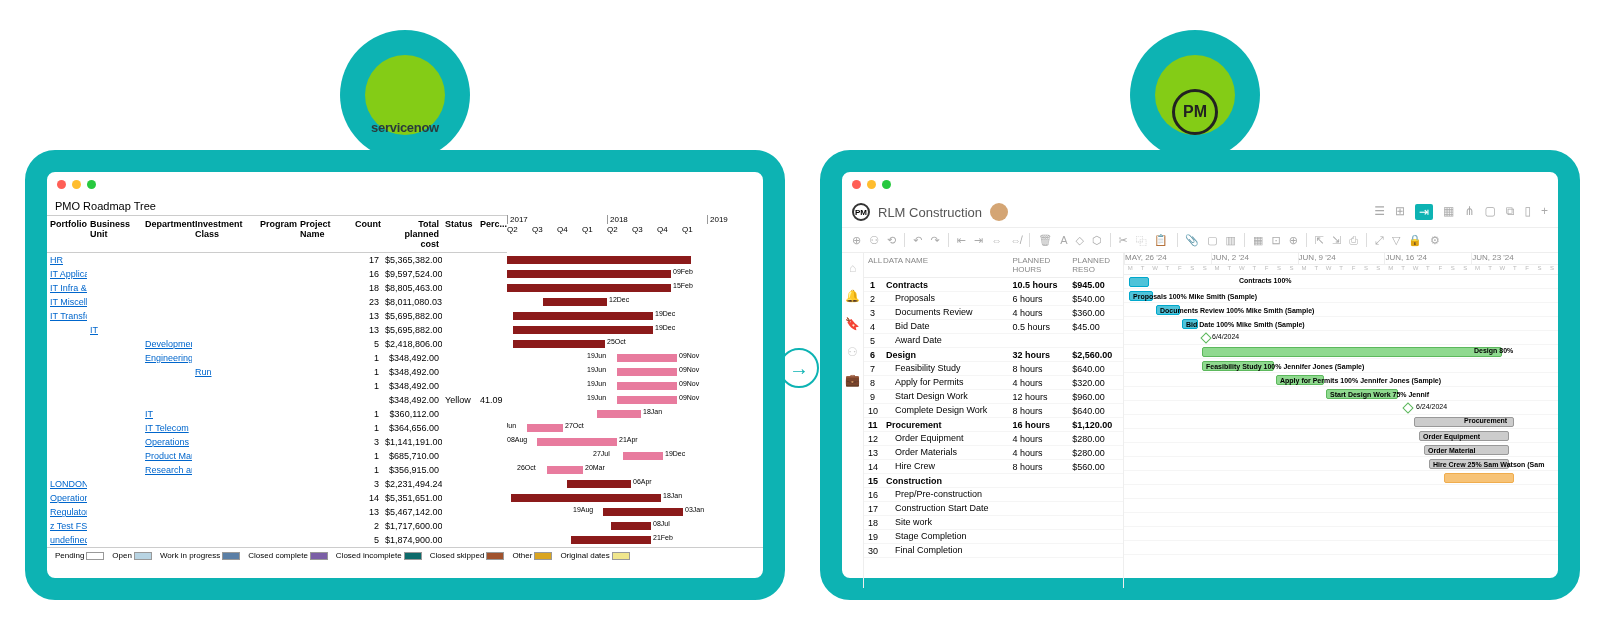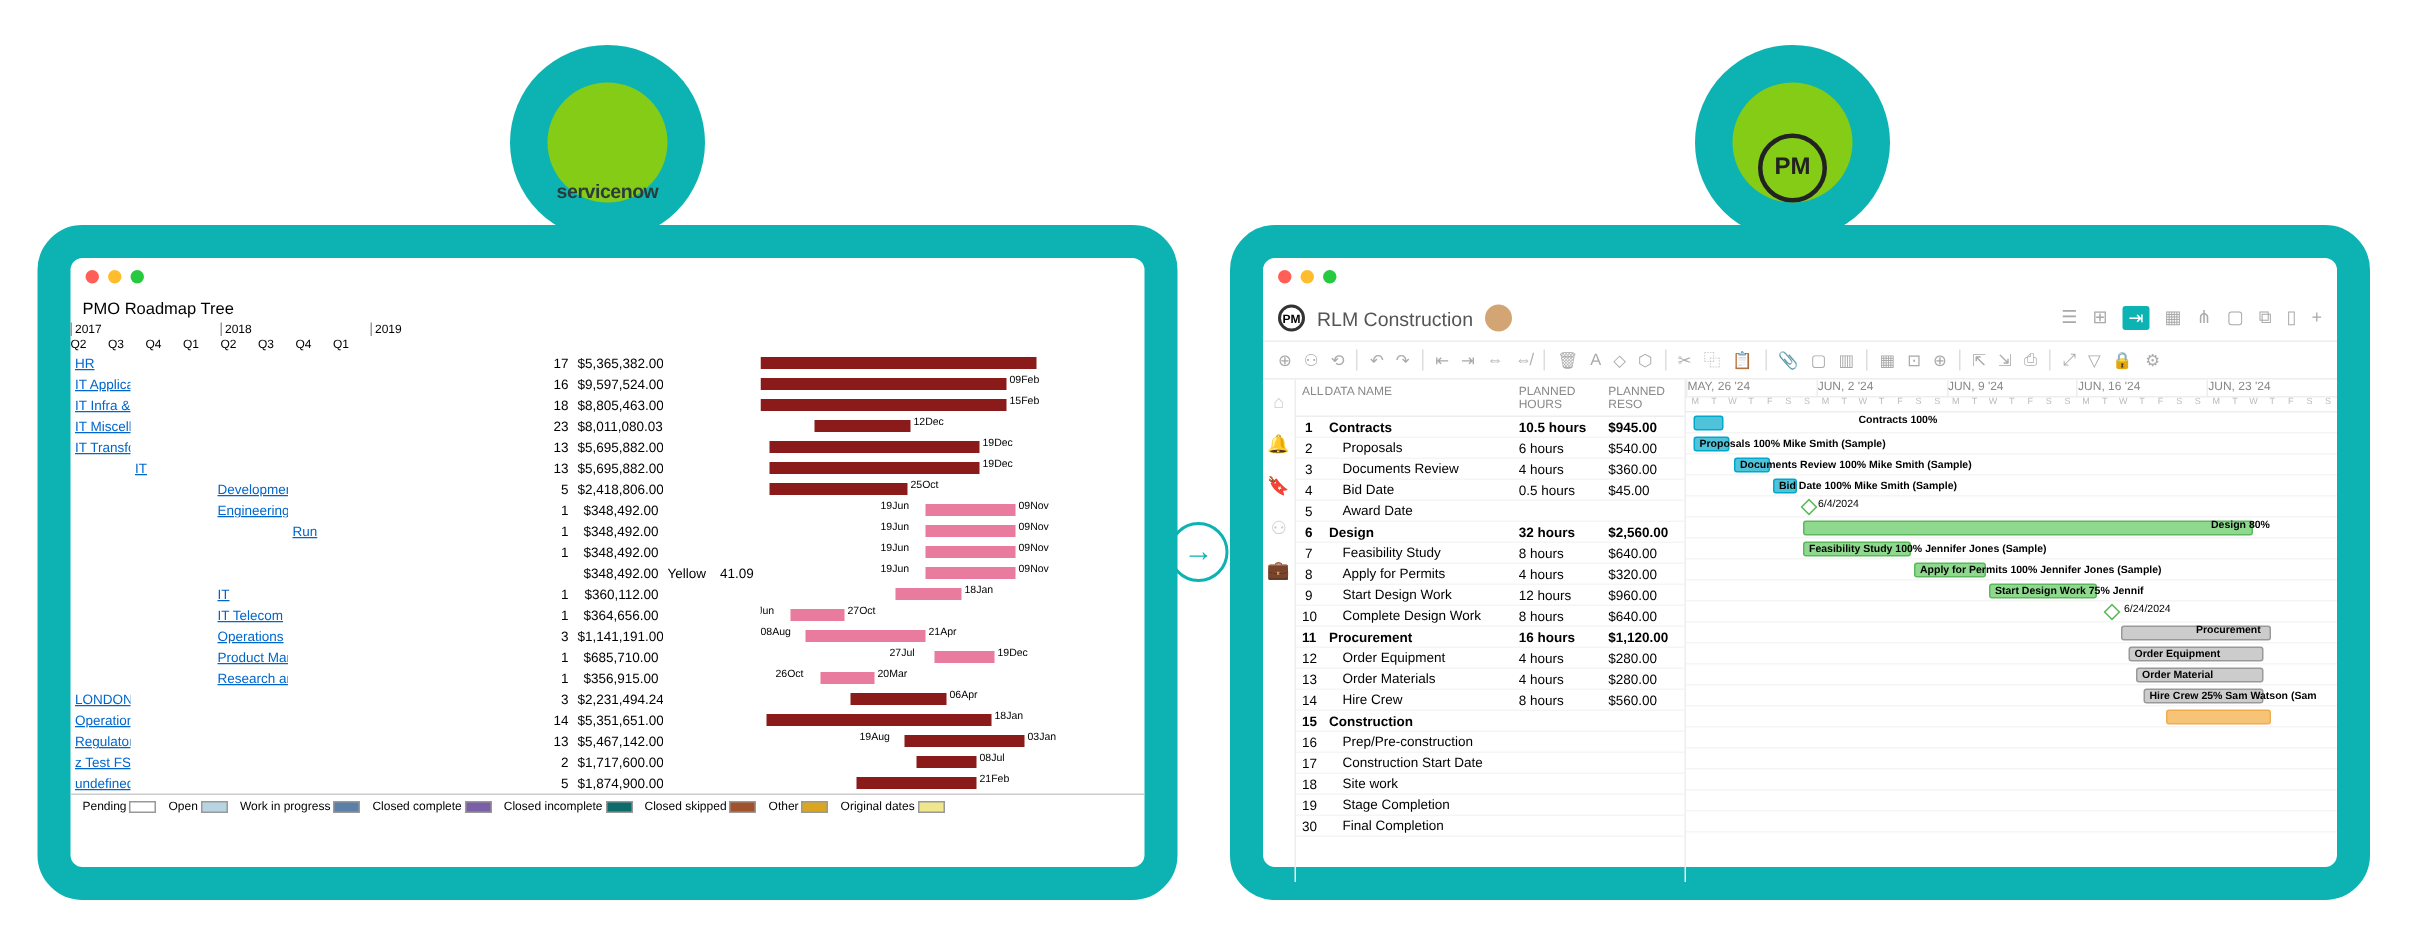--- a/index.html
+++ b/index.html
@@ -83,20 +83,32 @@
 <div class="arrow">→</div>
 
 <div class="frame frame-l">
   <div class="wdots">
       <span class="wd-r"></span>
       <span class="wd-y"></span>
       <span class="wd-g"></span>
     </div>
   <div class="ltitle">PMO Roadmap Tree</div>
   <div style="display:flex">
+    <div class="lhdr">
+      <div class="c-pf">Portfolio</div>
+        <div class="c-bu">Business Unit</div>
+      <div class="c-dp">Department</div>
+        <div class="c-ic">Investment Class</div>
+      <div class="c-pg">Program</div>
+        <div class="c-pn">Project Name</div>
+      <div class="c-ct">Count</div>
+        <div class="c-co">Total planned cost</div>
+      <div class="c-st">Status</div>
+        <div class="c-pc">Perc...</div>
+    </div>
     <div class="tlhdr" style="flex:1" id="tlhdr">
         <span style="left:0;top:0;border-left:1px solid #999;padding-left:2px">2017</span>
         <span style="left:100px;top:0;border-left:1px solid #999;padding-left:2px">2018</span>
         <span style="left:200px;top:0;border-left:1px solid #999;padding-left:2px">2019</span>
         <span style="left:0px;top:10px">Q2</span>
         <span style="left:25px;top:10px">Q3</span>
         <span style="left:50px;top:10px">Q4</span>
         <span style="left:75px;top:10px">Q1</span>
         <span style="left:100px;top:10px">Q2</span>
         <span style="left:125px;top:10px">Q3</span>

